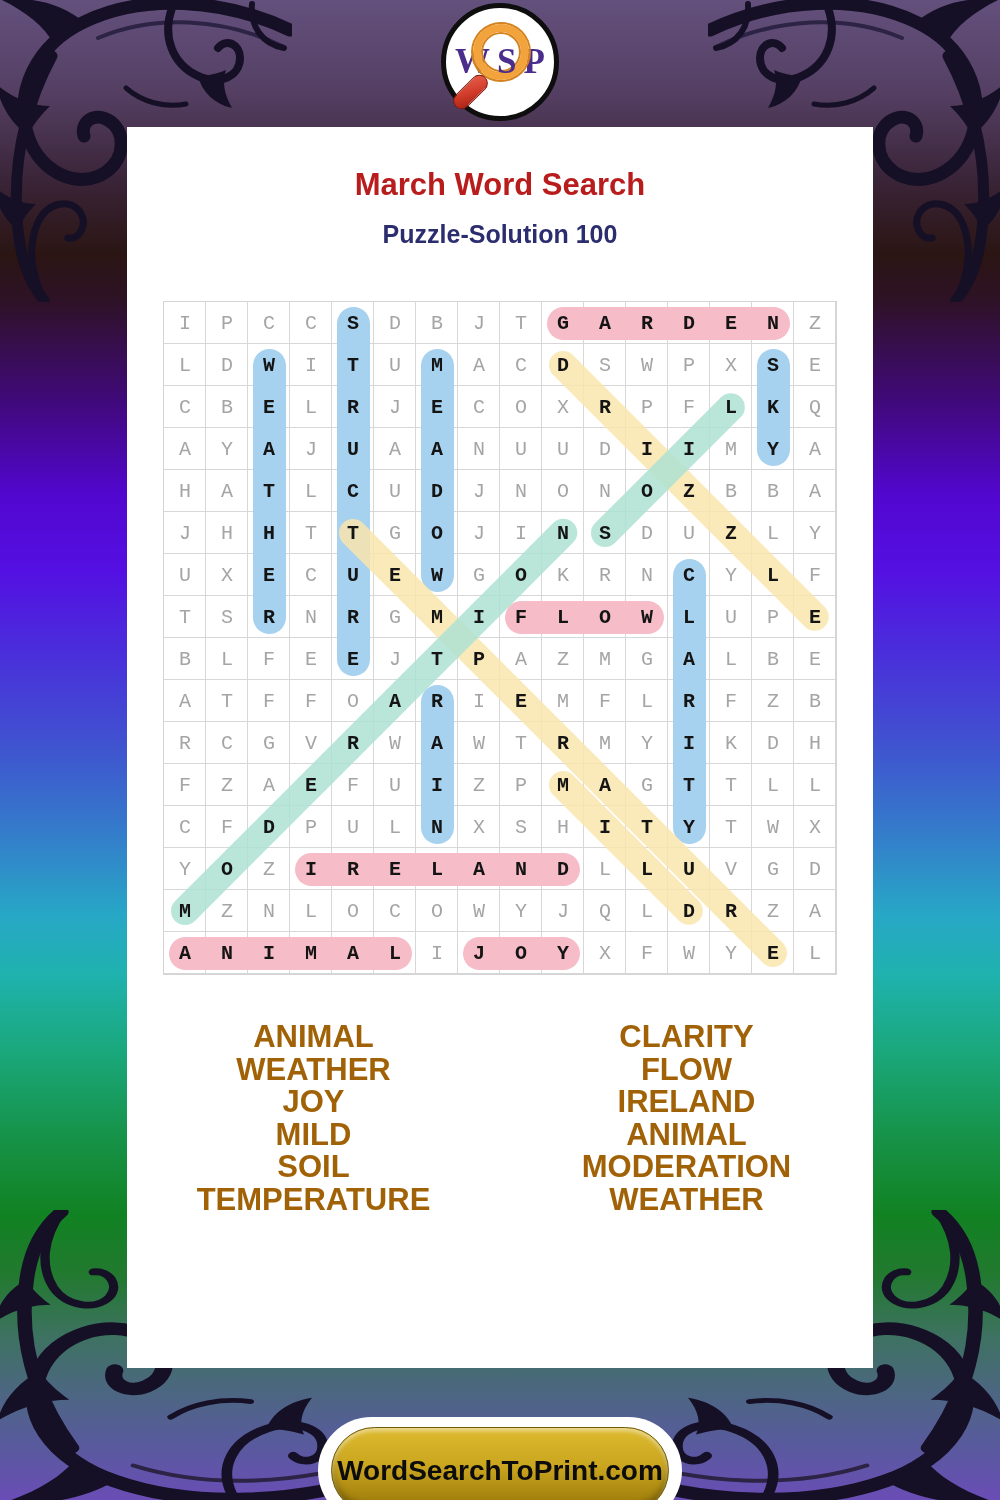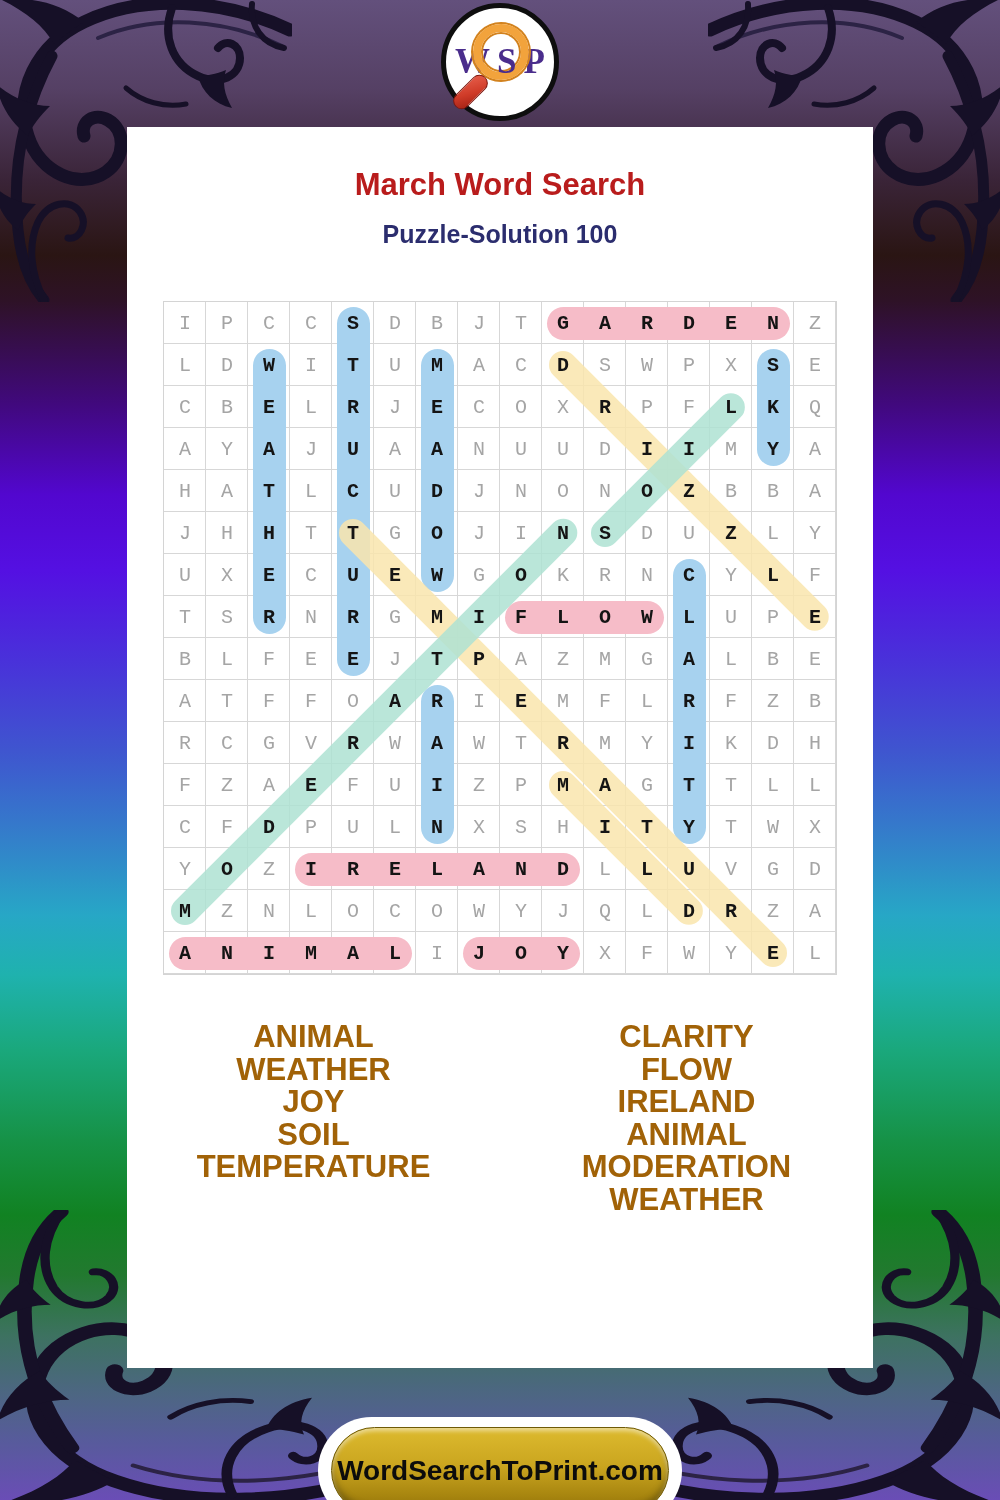--- a/index.html
+++ b/index.html
@@ -396,20 +396,21 @@
         <div class="cell solved">E</div>
         <div class="cell">L</div>
       </div>
   </div>
 
   <div class="words">
     <div class="col" id="words-left">
         <div class="word">ANIMAL</div>
         <div class="word">WEATHER</div>
         <div class="word">JOY</div>
+        <div class="word">MILD</div>
         <div class="word">SOIL</div>
         <div class="word">TEMPERATURE</div>
       </div>
     <div class="col" id="words-right">
         <div class="word">CLARITY</div>
         <div class="word">FLOW</div>
         <div class="word">IRELAND</div>
         <div class="word">ANIMAL</div>
         <div class="word">MODERATION</div>
         <div class="word">WEATHER</div>

